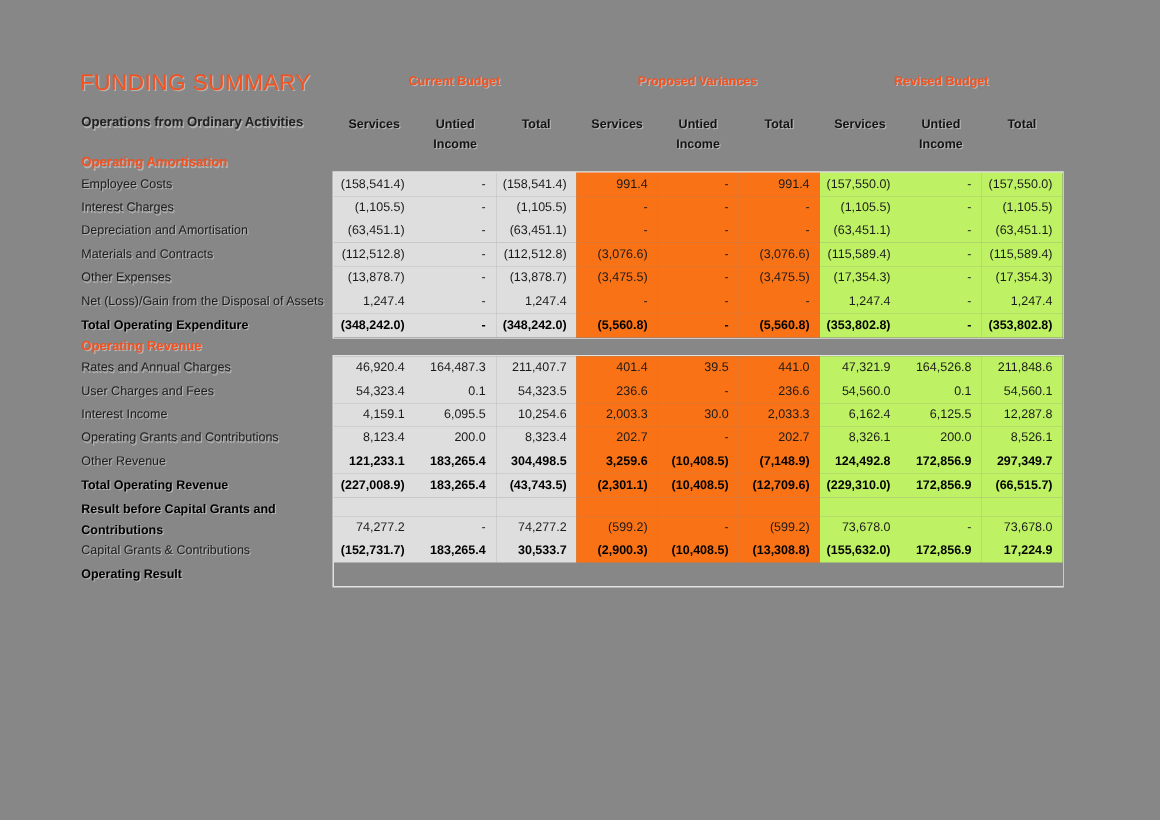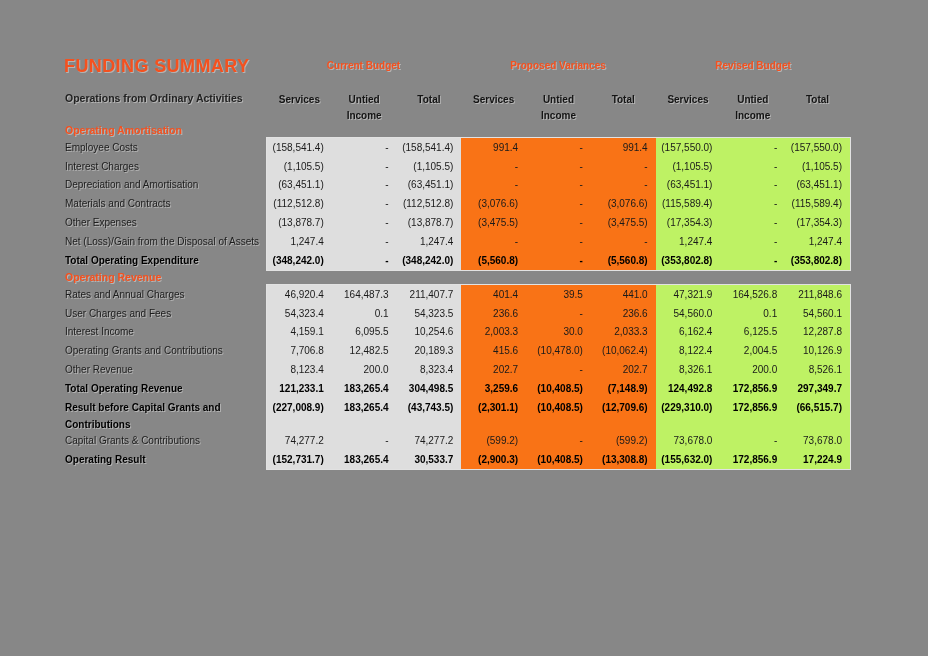--- a/index.html
+++ b/index.html
@@ -7,21 +7,21 @@
     width:928px; height:656px;
     background:#878787;
     font-family:"Liberation Sans", sans-serif;
     position:relative;
     overflow:hidden;
   }
   .emb { text-shadow: 1px 1px 0 rgba(255,255,255,0.38); }
 
   .title {
     position:absolute; left:64px; top:56px;
-    font-size:18px; font-weight:700; letter-spacing:0.4px;
+    font-size:18px; font-weight:400; letter-spacing:0.4px;
     color:#f4511f;
   }
 
   .table-head { position:absolute; left:65px; top:60px; width:785px; }
   .group-row { display:grid; grid-template-columns:202px 193px 196px 194px; }
   .group-header {
     text-align:center; font-size:10px; font-weight:700; color:#f4511f;
   }
   .colhead-row {
     display:grid; grid-template-columns:202px repeat(9, 64.78px);
@@ -226,31 +226,20 @@
           <div class="cell band0">6,095.5</div>
           <div class="cell band0">10,254.6</div>
           <div class="cell band1">2,003.3</div>
           <div class="cell band1">30.0</div>
           <div class="cell band1">2,033.3</div>
           <div class="cell band2">6,162.4</div>
           <div class="cell band2">6,125.5</div>
           <div class="cell band2">12,287.8</div>
         </div>
         <div class="vrow">
-          <div class="cell band0">7,706.8</div>
-          <div class="cell band0">12,482.5</div>
-          <div class="cell band0">20,189.3</div>
-          <div class="cell band1">415.6</div>
-          <div class="cell band1">(10,478.0)</div>
-          <div class="cell band1">(10,062.4)</div>
-          <div class="cell band2">8,122.4</div>
-          <div class="cell band2">2,004.5</div>
-          <div class="cell band2">10,126.9</div>
-        </div>
-        <div class="vrow">
           <div class="cell band0">8,123.4</div>
           <div class="cell band0">200.0</div>
           <div class="cell band0">8,323.4</div>
           <div class="cell band1">202.7</div>
           <div class="cell band1">-</div>
           <div class="cell band1">202.7</div>
           <div class="cell band2">8,326.1</div>
           <div class="cell band2">200.0</div>
           <div class="cell band2">8,526.1</div>
         </div>

